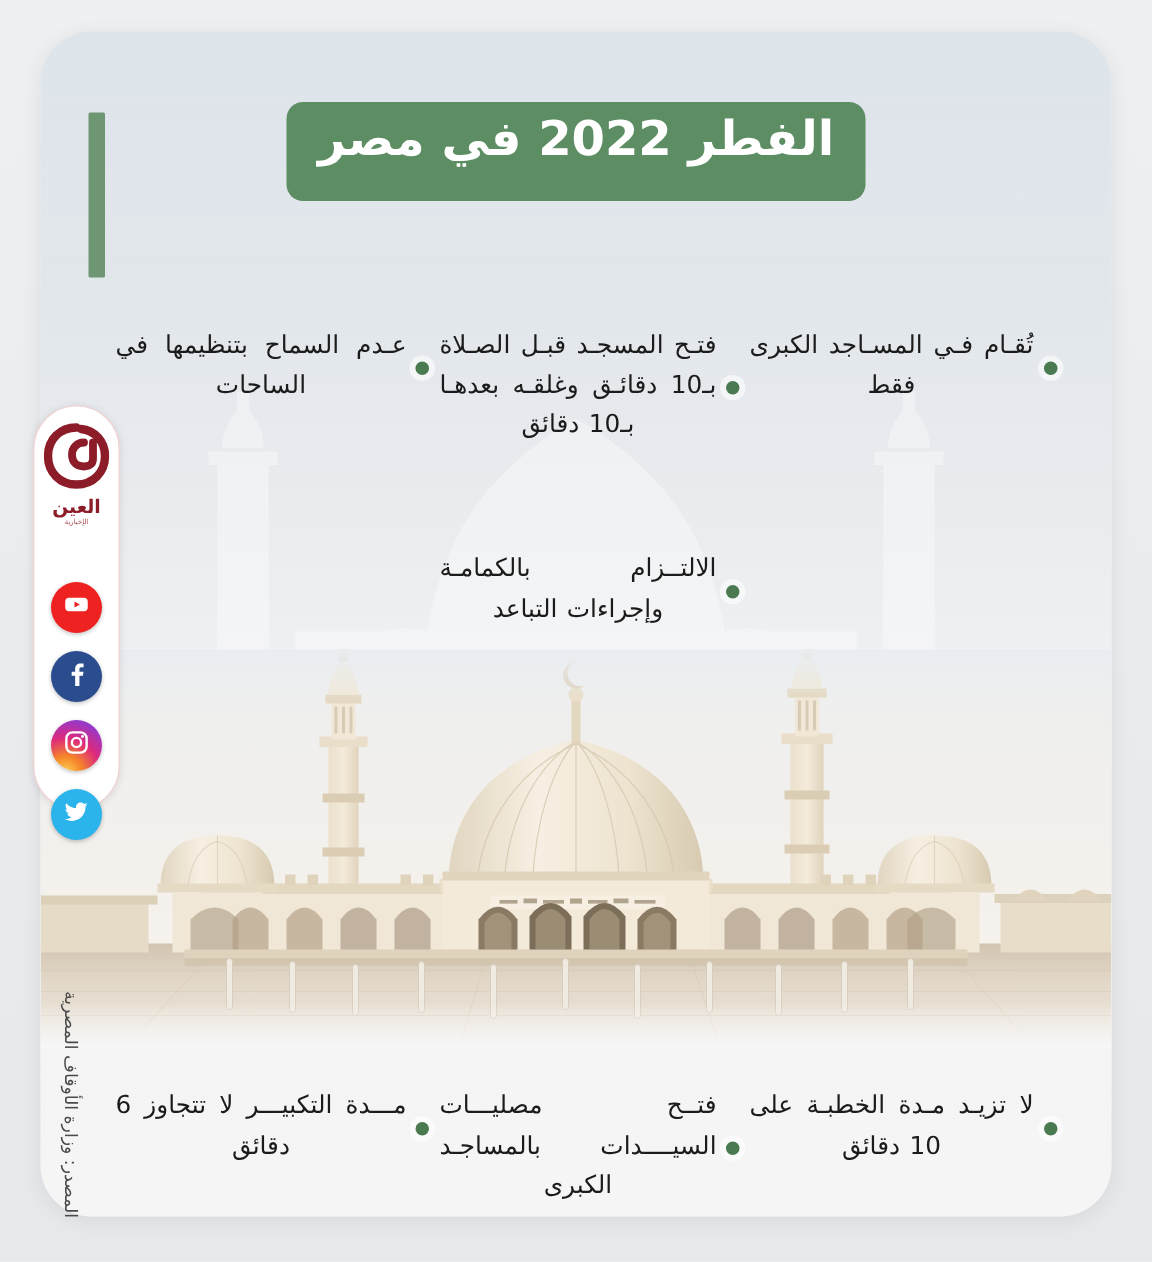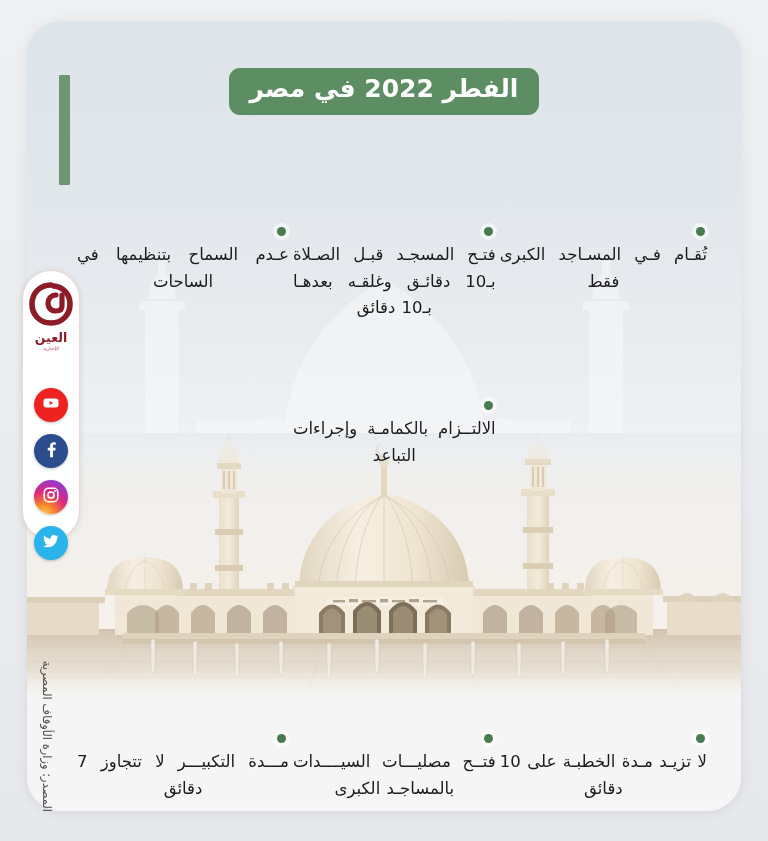--- a/index.html
+++ b/index.html
@@ -156,24 +156,24 @@
     color: #5d8d63;
     line-height: 1.18;
     letter-spacing: -0.5px;
     direction: rtl;
   }
   .title-badge-wrap { margin-top: 11px; }
   .title-badge {
     display: inline-block;
     background: #5d8d63;
     color: #ffffff;
-    font-size: 25px;
+    font-size: 32px;
     font-weight: bold;
     border-radius: 11px;
-    padding: 7px 21px 12px 21px;
+    padding: 7px 21px 24px 21px;
     line-height: 1.1;
     direction: rtl;
   }
 
   
   .bullets-top {
     position: absolute;
     left: 48px;
     right: 32px;
     top: 196px;
@@ -191,22 +191,22 @@
     z-index: 20;
   }
 
   .col { display: flex; flex-direction: column; }
   .col-a { width: 235px; }
   .col-b { width: 225px; gap: 16px; }
   .col-c { width: 230px; }
 
   .bullet {
     display: flex;
-    flex-direction: column;
-    align-items: flex-start;
+    flex-direction: row;
+    align-items: center;
     direction: rtl;
   }
   .bullet + .bullet { margin-top: 53px; }
 
   .dot-wrap {
     flex: 0 0 auto;
     width: 18px;
     height: 22px;
     display: flex;
     align-items: center;
@@ -579,21 +579,21 @@
             </span>
           <span class="btext">فتــح مصليـــات السيــــدات بالمساجـد الكبرى</span>
         </div>
       </div>
 
       <div class="col col-a">
         <div class="bullet">
           <span class="dot-wrap">
               <span class="dot"></span>
             </span>
-          <span class="btext">مـــدة التكبيـــر لا تتجاوز 7 دقائق</span>
+          <span class="btext">مـــدة التكبيـــر لا تتجاوز 6 دقائق</span>
         </div>
       </div>
 
     </div>
 
   </div>
 
   <div class="rail">
 
     <div class="rail-green-bar"></div>

